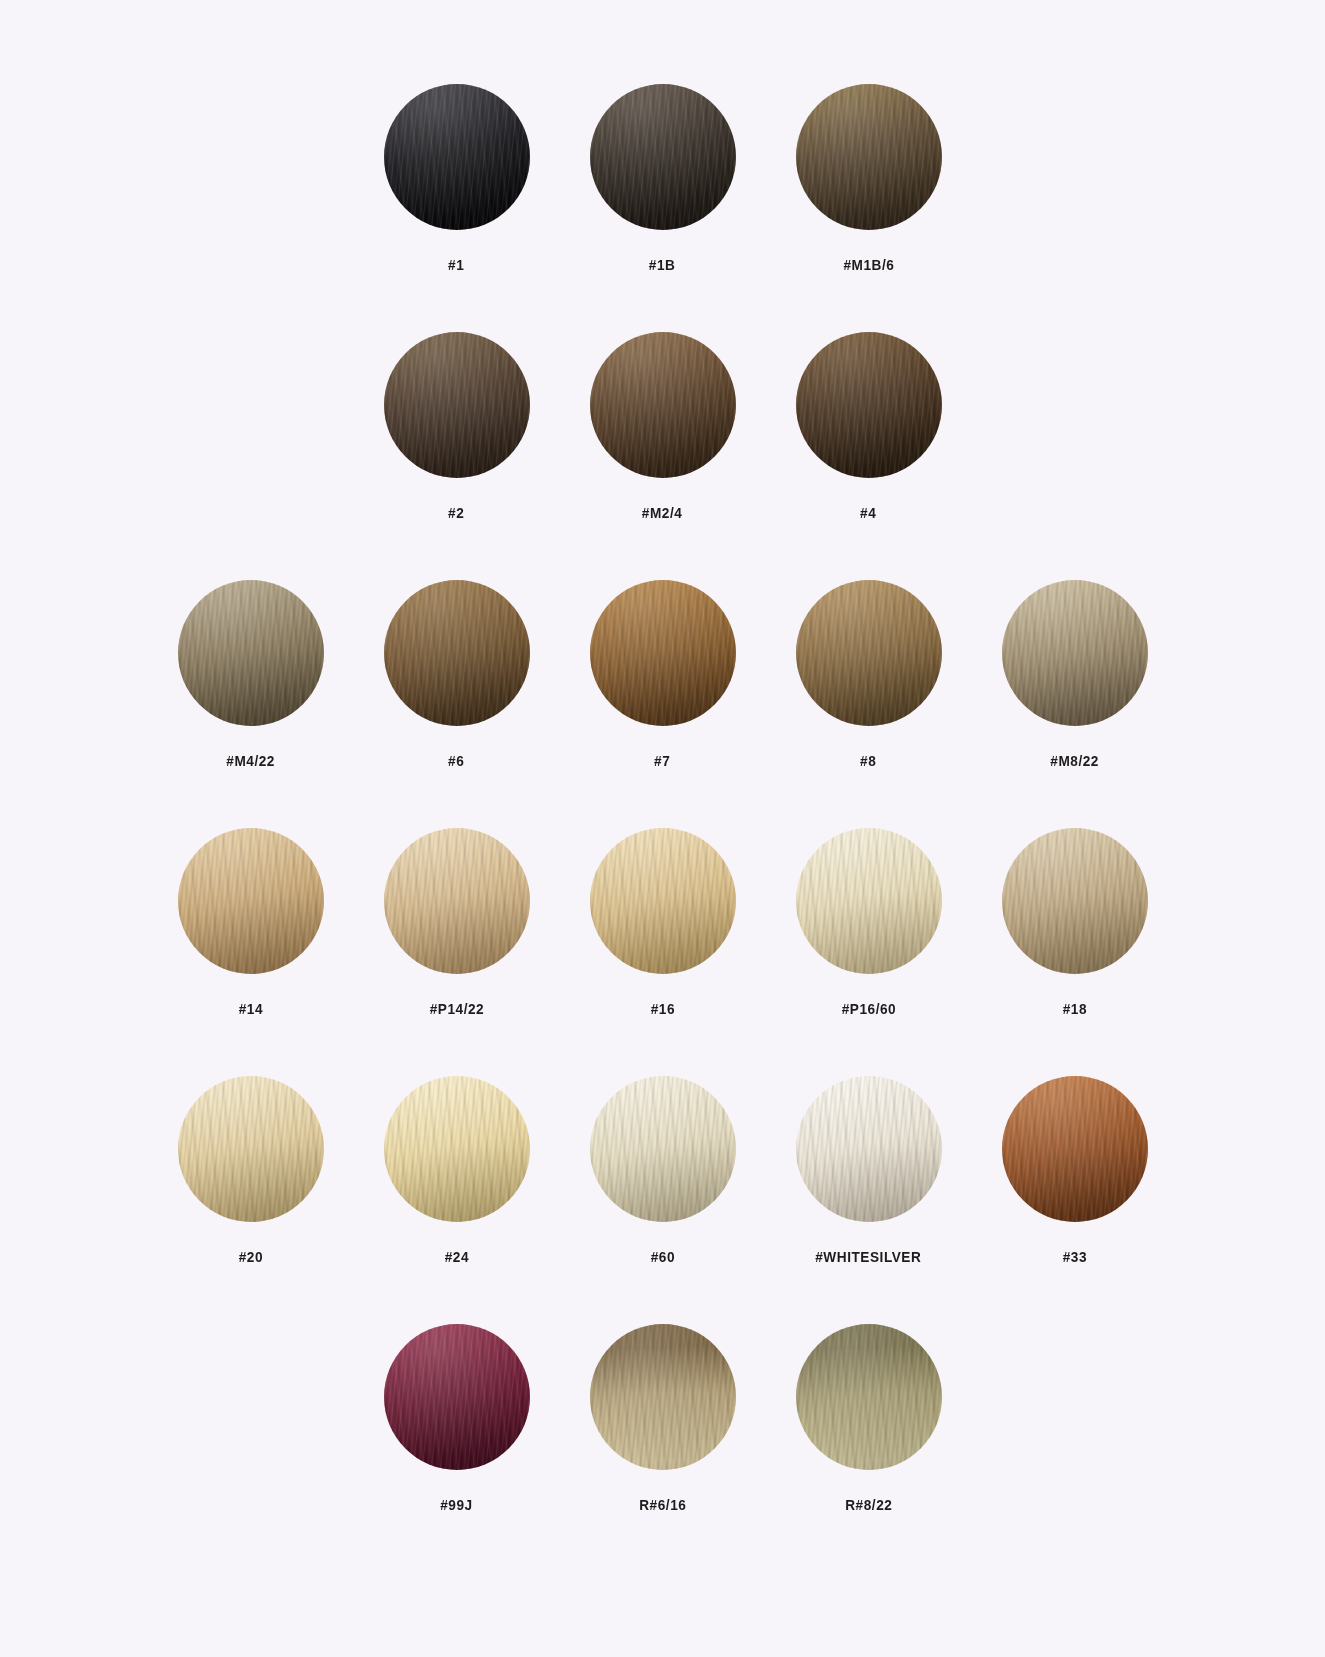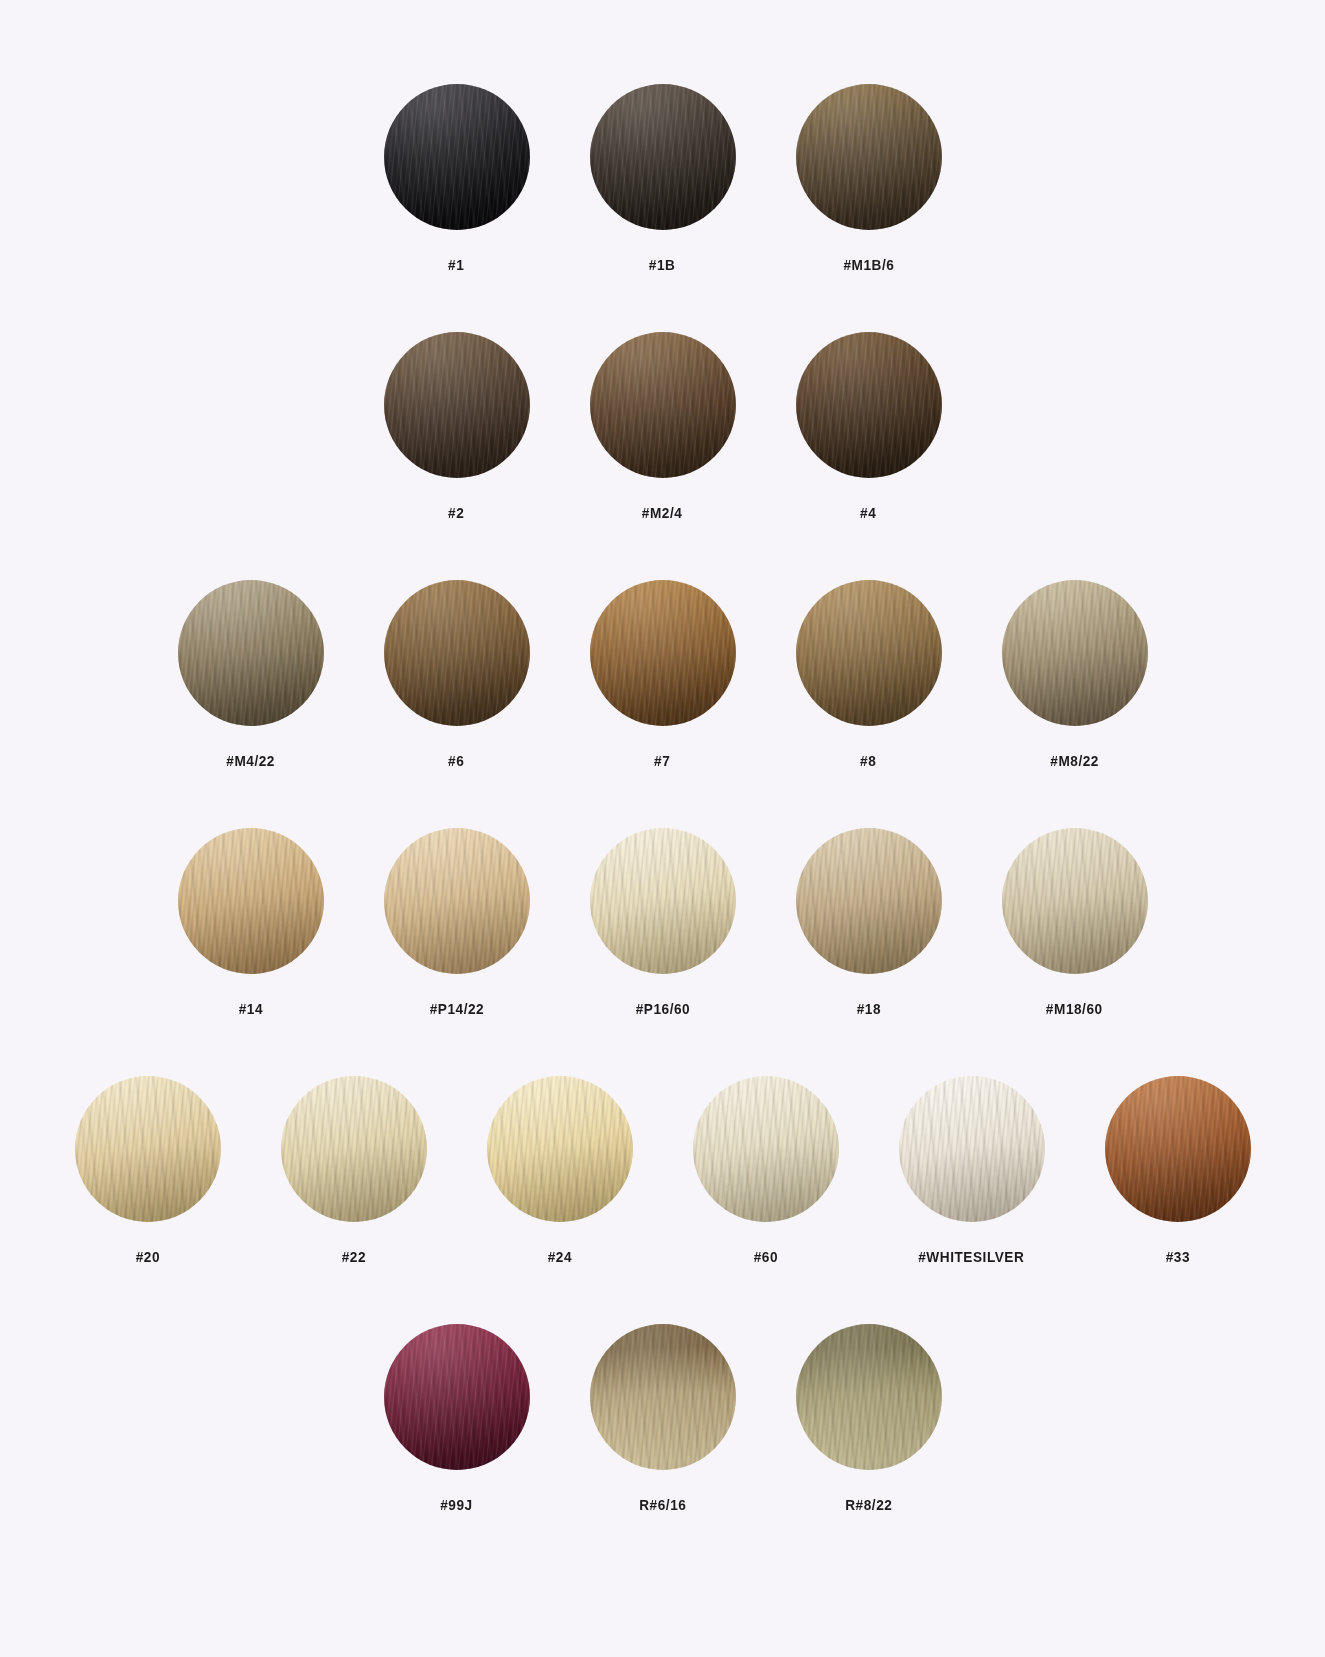--- a/index.html
+++ b/index.html
@@ -210,61 +210,53 @@
       </div>
       <div class="swatch-cell">
         <div class="swatch-disc" style="background: linear-gradient(168deg, rgb(240, 220, 182) 0%, rgb(214, 185, 139) 46%, rgb(164, 133, 90) 100%);">
           <div class="strands"></div>
           <div class="strands2"></div>
           <div class="sheen"></div>
         </div>
         <div class="swatch-label" style="color: rgb(28, 28, 28);">#P14/22</div>
       </div>
       <div class="swatch-cell">
+        <div class="swatch-disc" style="background: linear-gradient(168deg, rgb(244, 226, 183) 0%, rgb(221, 193, 140) 46%, rgb(174, 145, 88) 100%);">
+          <div class="strands"></div>
+          <div class="strands2"></div>
+          <div class="sheen"></div>
+        </div>
+        <div class="swatch-label" style="color: rgb(28, 28, 28);">#16</div>
+      </div>
+      <div class="swatch-cell">
         <div class="swatch-disc" style="background: linear-gradient(168deg, rgb(248, 241, 221) 0%, rgb(232, 220, 184) 46%, rgb(189, 172, 130) 100%);">
           <div class="strands"></div>
           <div class="strands2"></div>
           <div class="sheen"></div>
         </div>
         <div class="swatch-label" style="color: rgb(28, 28, 28);">#P16/60</div>
       </div>
       <div class="swatch-cell">
         <div class="swatch-disc" style="background: linear-gradient(168deg, rgb(226, 210, 177) 0%, rgb(194, 171, 133) 46%, rgb(141, 120, 84) 100%);">
           <div class="strands"></div>
           <div class="strands2"></div>
           <div class="sheen"></div>
         </div>
         <div class="swatch-label" style="color: rgb(28, 28, 28);">#18</div>
       </div>
-      <div class="swatch-cell">
-        <div class="swatch-disc" style="background: linear-gradient(168deg, rgb(239, 231, 208) 0%, rgb(212, 199, 168) 46%, rgb(160, 144, 111) 100%);">
-          <div class="strands"></div>
-          <div class="strands2"></div>
-          <div class="sheen"></div>
-        </div>
-        <div class="swatch-label" style="color: rgb(28, 28, 28);">#M18/60</div>
-      </div>
     </div>
     <div class="row-gap"></div>
     <div class="swatch-row">
       <div class="swatch-cell">
         <div class="swatch-disc" style="background: linear-gradient(168deg, rgb(247, 236, 201) 0%, rgb(228, 207, 159) 46%, rgb(179, 157, 104) 100%);">
           <div class="strands"></div>
           <div class="strands2"></div>
           <div class="sheen"></div>
         </div>
         <div class="swatch-label" style="color: rgb(28, 28, 28);">#20</div>
-      </div>
-      <div class="swatch-cell">
-        <div class="swatch-disc" style="background: linear-gradient(168deg, rgb(246, 238, 212) 0%, rgb(228, 214, 172) 46%, rgb(181, 164, 119) 100%);">
-          <div class="strands"></div>
-          <div class="strands2"></div>
-          <div class="sheen"></div>
-        </div>
-        <div class="swatch-label" style="color: rgb(28, 28, 28);">#22</div>
       </div>
       <div class="swatch-cell">
         <div class="swatch-disc" style="background: linear-gradient(168deg, rgb(251, 240, 204) 0%, rgb(236, 217, 162) 46%, rgb(189, 168, 110) 100%);">
           <div class="strands"></div>
           <div class="strands2"></div>
           <div class="sheen"></div>
         </div>
         <div class="swatch-label" style="color: rgb(28, 28, 28);">#24</div>
       </div>
       <div class="swatch-cell">

